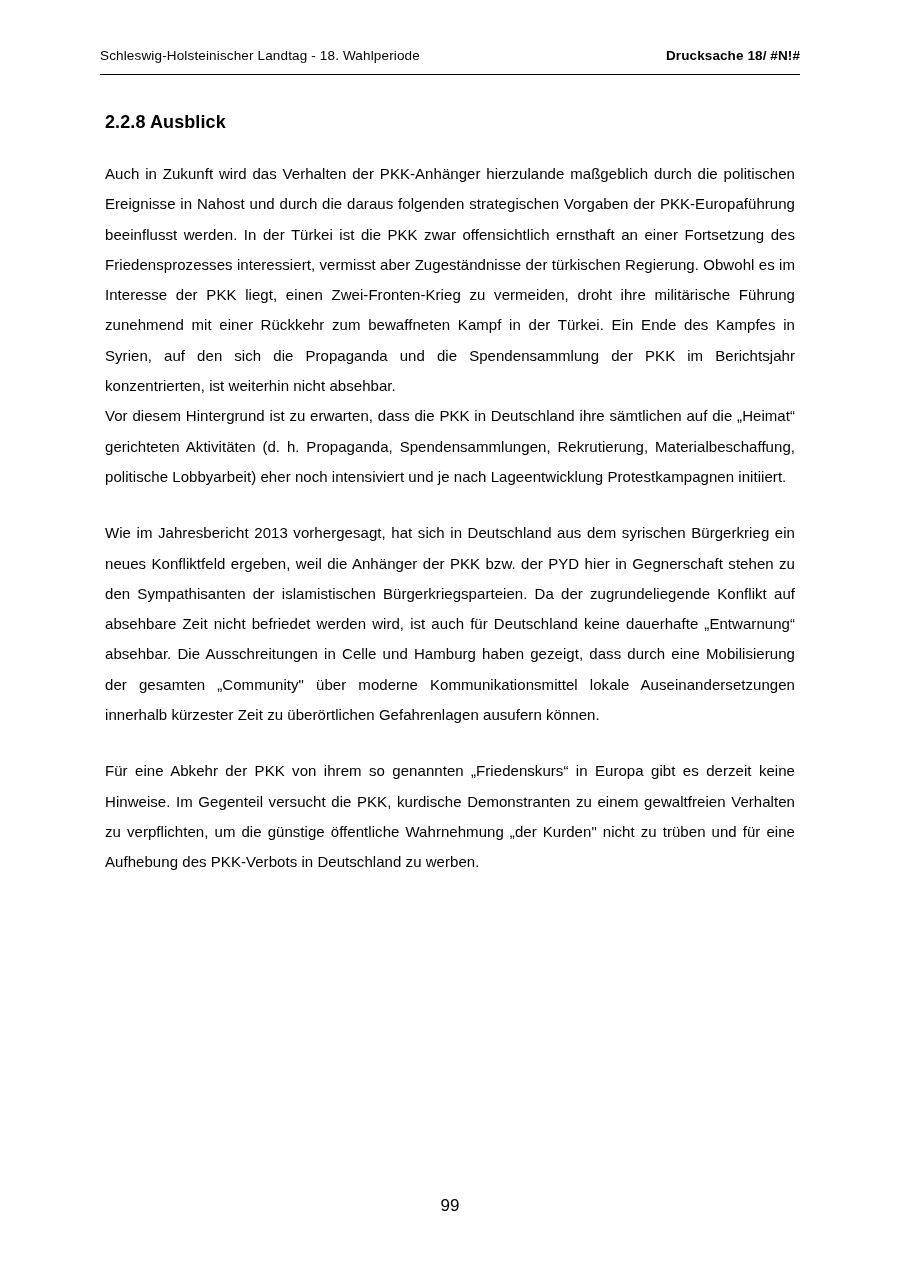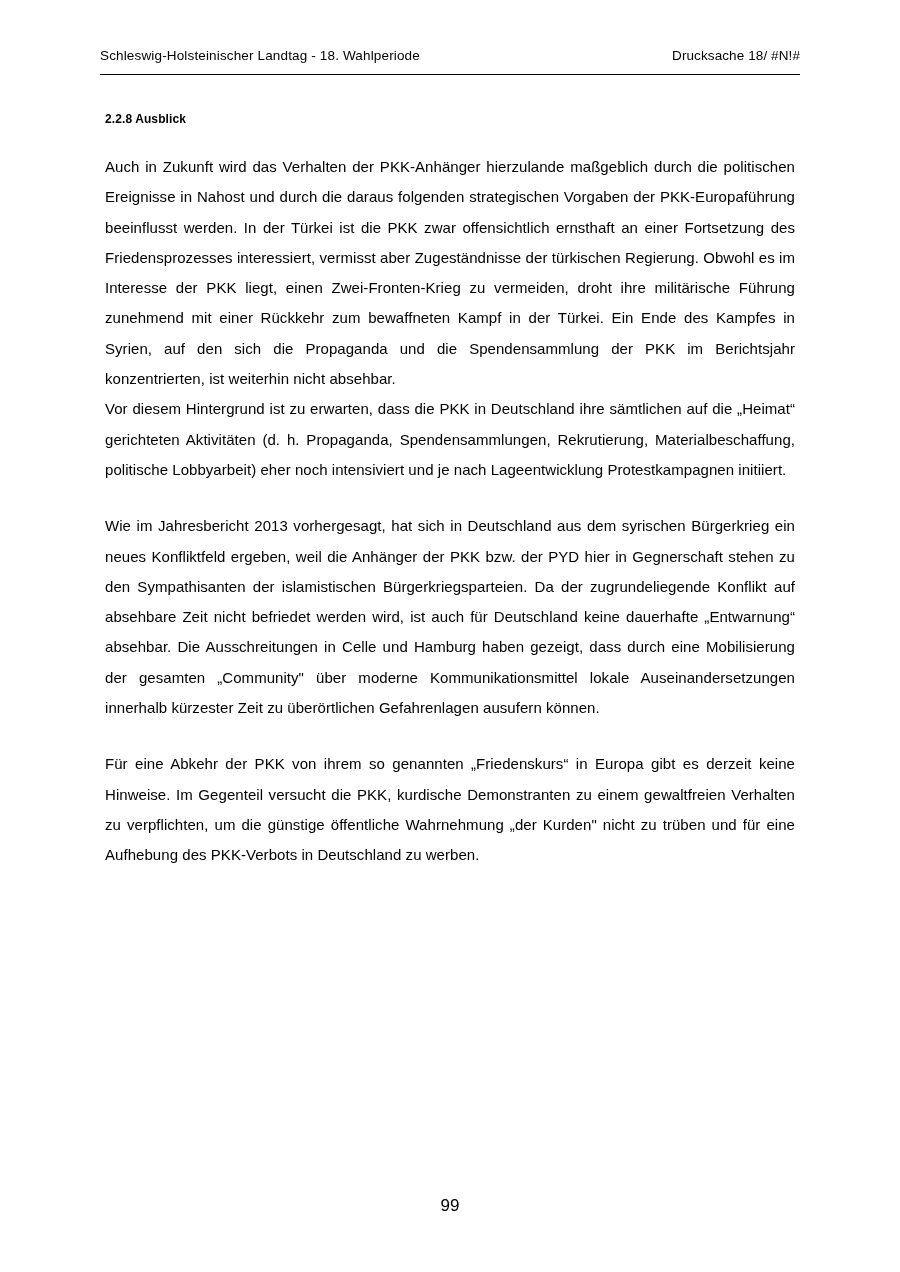--- a/index.html
+++ b/index.html
@@ -29,38 +29,38 @@
     right: 100px;
     display: flex;
     justify-content: space-between;
     align-items: baseline;
     font-size: 13.5px;
   }
   .header-left {
     letter-spacing: 0.15px;
   }
   .header-right {
-    font-weight: normal;
+    font-weight: bold;
     letter-spacing: 0.1px;
   }
   .header-rule {
     position: absolute;
     top: 74px;
     left: 100px;
     right: 100px;
     border-bottom: 1.6px solid #000;
   }
   .content {
     position: absolute;
     top: 112px;
     left: 105px;
     width: 690px;
   }
   h2.section-title {
-    font-size: 12px;
+    font-size: 18px;
     font-weight: bold;
     margin: 0 0 26px 0;
     letter-spacing: 0.1px;
   }
   p.body-text {
     font-size: 15px;
     line-height: 2.02;
     margin: 0;
     text-align: justify;
     text-justify: inter-word;

